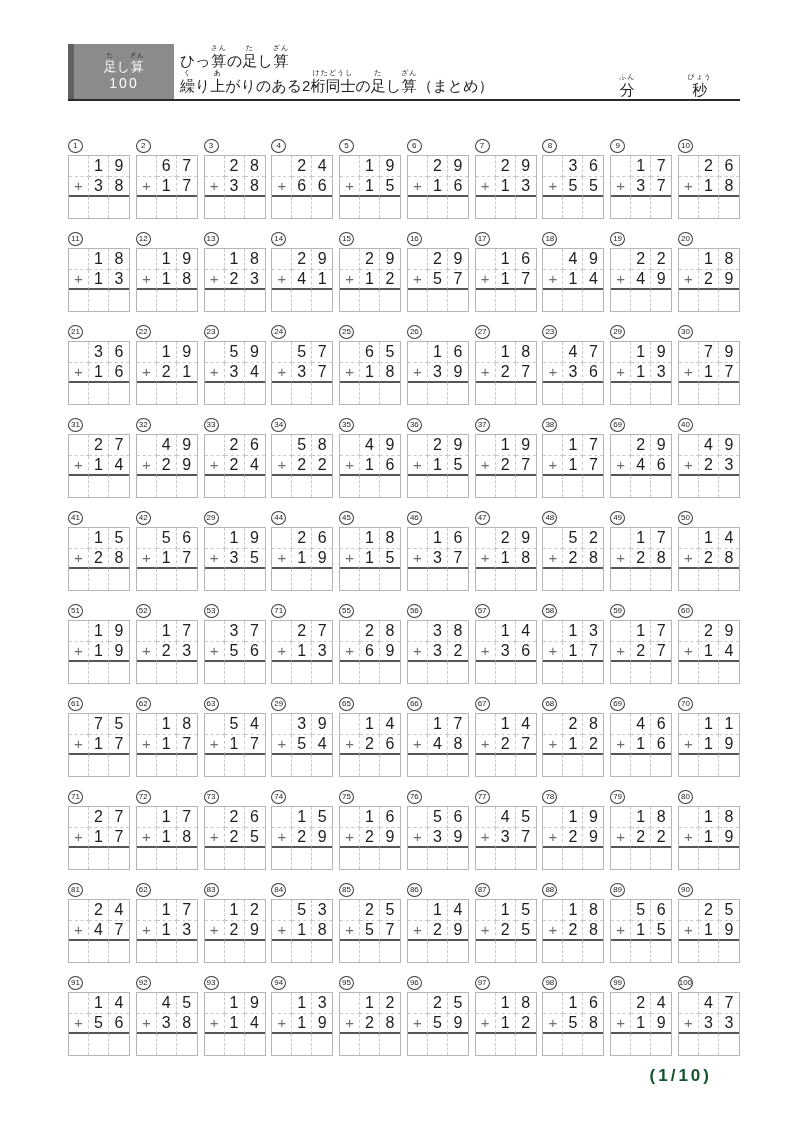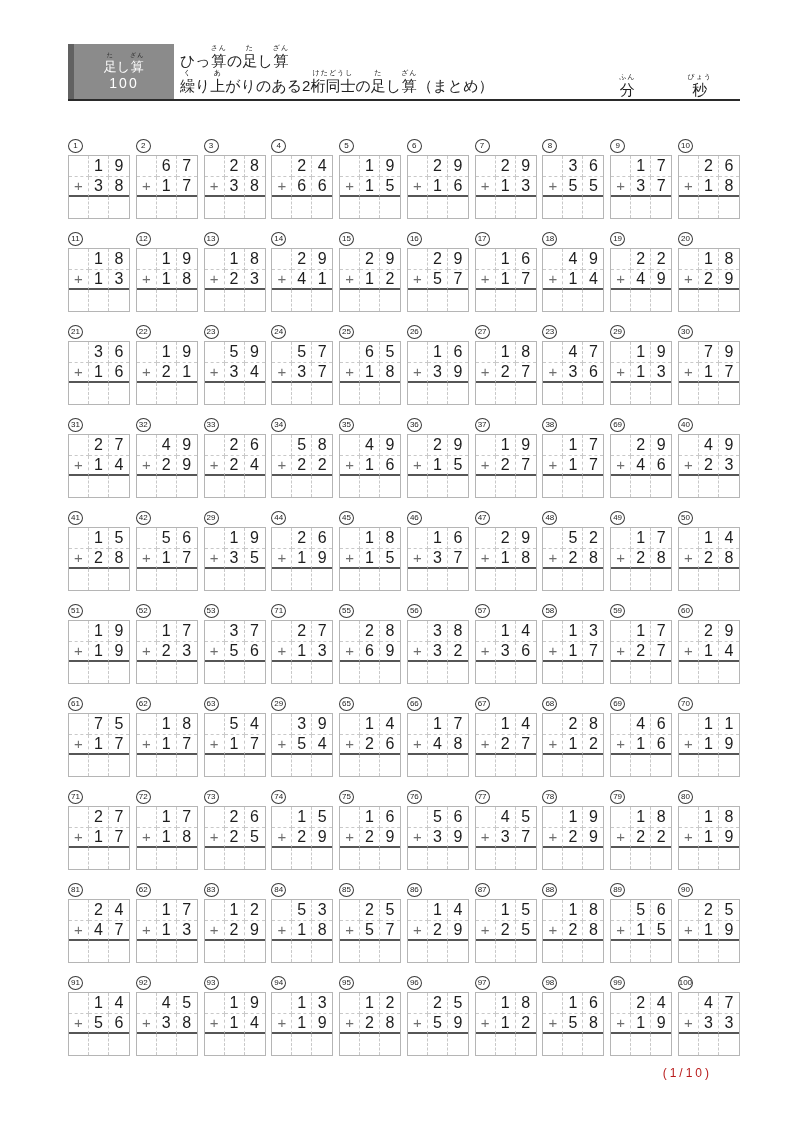--- a/index.html
+++ b/index.html
@@ -61,21 +61,21 @@
     font-size:16px;line-height:1;color:#1e1e1e;box-sizing:border-box;
   }
   .cell.vline{border-right:1px dashed #c9c9c9;}
   .cell.hdash{border-bottom:1px dashed #c9c9c9;}
   .cell.sumline{border-bottom:2px solid #565656;}
   .cell.plus{font-size:15px;color:#6e6e6e;}
 
   
   .footer{
     position:absolute;right:82px;top:1066px;
-    font-size:12px;color:#b91c1c;letter-spacing:3px;
+    font-size:17px;color:#14532d;letter-spacing:3px;font-weight:bold;
   }
 </style>
 </head>
 <body>
 
 <div class="page">
 
   <div class="header">
     <div class="title-box">
       <div class="seg-line">

